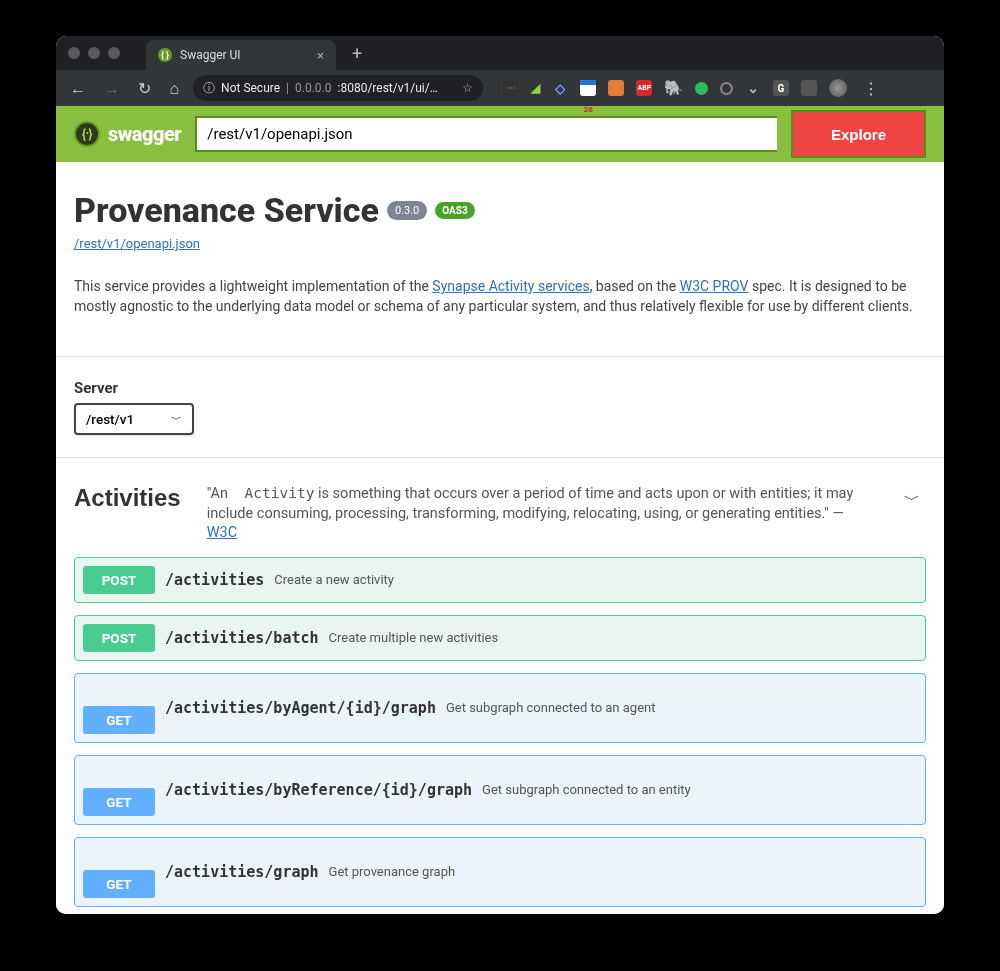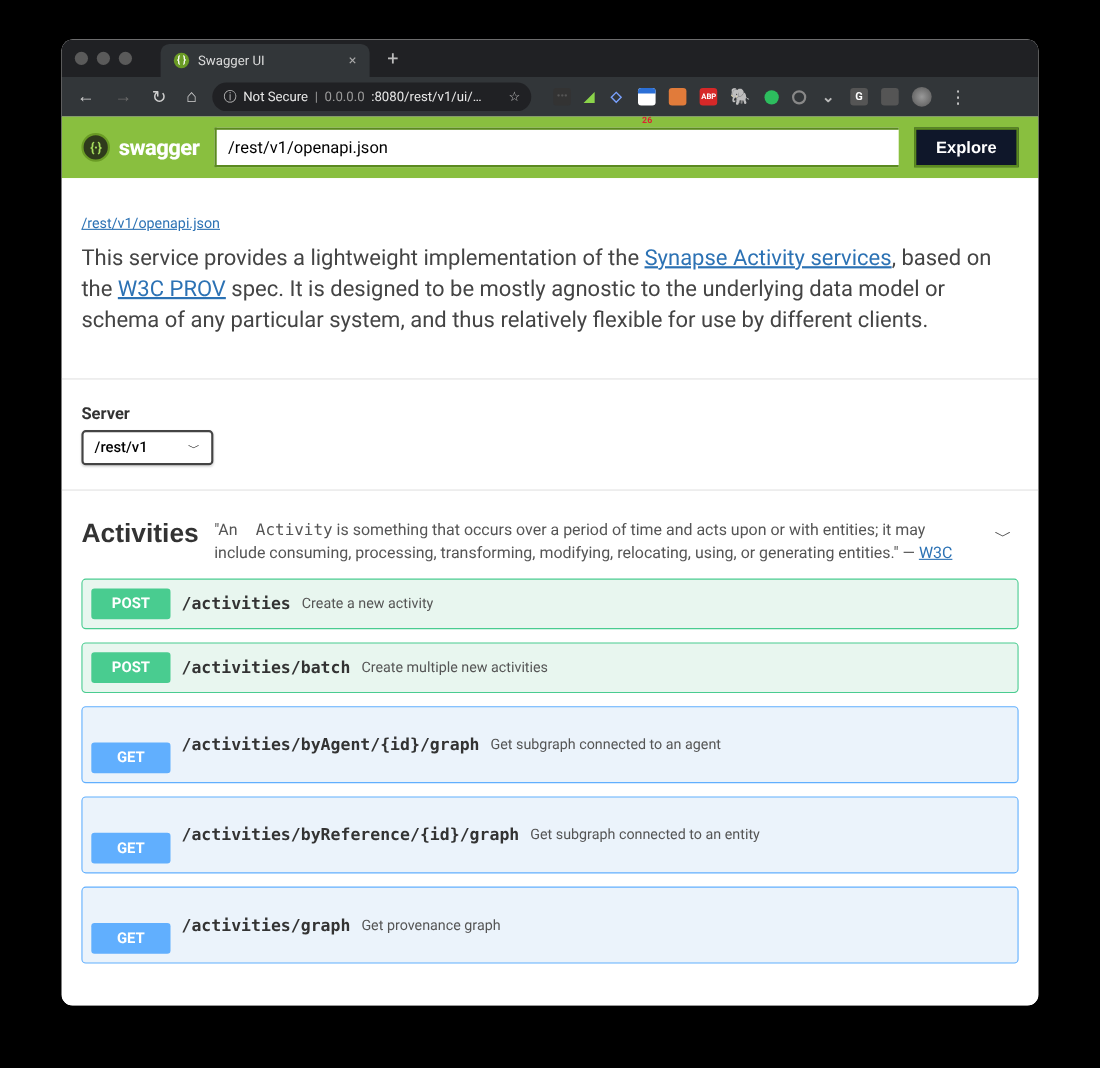--- a/index.html
+++ b/index.html
@@ -124,63 +124,63 @@
     flex: 1;
     height: 36px;
     border: 2px solid #5b8a1f;
     border-right: none;
     background: #fff;
     font-size: 15px;
     padding: 0 10px;
     font-family: inherit;
   }
   .explore-btn {
-    height: 36px;
-    background: #0f172a;
+    height: 48px;
+    background: #ef4444;
     color: #fff;
     border: 2px solid #5b8a1f;
     font-weight: 700;
     font-size: 15px;
-    padding: 0 18px;
+    padding: 0 38px;
     cursor: pointer;
   }
 
   
   .content { flex: 1; overflow-y: auto; background: #fff; }
   .container { padding: 28px 18px 12px; }
   .title-row { display: flex; align-items: center; gap: 8px; }
   .api-title { font-size: 34px; font-weight: 800; color: #333; }
   .badge-version {
     background: #7d8492; color: #fff; font-size: 11px;
     padding: 3px 8px; border-radius: 12px;
   }
   .badge-oas {
     background: #49a32b; color: #fff; font-size: 10px; font-weight: 700;
     padding: 3px 7px; border-radius: 10px;
   }
   .spec-link { display:block; margin-top: 6px; font-size: 13px; color: #2c72b4; text-decoration: underline; }
-  .desc { margin-top: 9px; font-size: 20px; color: #444; line-height: 1.4; }
+  .desc { margin-top: 26px; font-size: 14px; color: #444; line-height: 1.4; }
   .desc a { color: #2c72b4; text-decoration: underline; }
 
   .hr { height: 1px; background: #e2e2e2; margin-top: 28px; }
   .server-section { padding: 22px 18px 22px; border-bottom: 1px solid #e2e2e2;}
   .server-label { font-weight: 700; font-size: 15px; color: #333; margin-bottom: 6px; }
   .server-select {
     border: 2px solid #444;
     border-radius: 4px;
     width: 120px;
     height: 32px;
     display: flex; align-items: center; justify-content: space-between;
     padding: 0 10px; font-size: 13.5px; font-weight: 500;
     box-shadow: 0 1px 2px rgba(0,0,0,.15);
   }
   .chev { font-size: 11px; }
 
   .tag-section { padding: 26px 18px 10px; }
-  .tag-header { display: flex; align-items: flex-start; gap: 14px; }
+  .tag-header { display: flex; align-items: flex-start; gap: 26px; }
   .tag-name { font-size: 24px; font-weight: 800; color: #333; font-family: sans-serif; }
   .tag-desc { font-size: 14.5px; color: #555; line-height: 1.35; flex: 1; }
   .tag-desc code { font-family: ui-monospace, Menlo, monospace; margin-left: 13px; }
   .tag-desc a { color: #2c72b4; text-decoration: underline; }
   .tag-chev { font-size: 16px; color: #444; padding: 6px; }
 
   .ops { padding: 4px 18px 20px; display: flex; flex-direction: column; gap: 12px; }
   .op {
     border: 1px solid;
     border-radius: 4px;
@@ -257,20 +257,25 @@
     <div class="swagger-logo">
       <span class="swagger-mark">{·}</span>
       <span>swagger</span>
     </div>
     <input class="swagger-input" value="/rest/v1/openapi.json" style="">
     <button class="explore-btn">Explore</button>
   </div>
 
   <div class="content">
     <div class="container">
+      <div class="title-row">
+        <h1 class="api-title">Provenance Service</h1>
+        <span class="badge-version">0.3.0</span>
+        <span class="badge-oas">OAS3</span>
+      </div>
       <a class="spec-link">/rest/v1/openapi.json</a>
       <p class="desc">
         <span>This service provides a lightweight implementation of the </span><a>Synapse Activity services</a><span>, based on the </span><a>W3C PROV</a><span> spec. It is designed to be mostly agnostic to the underlying data model or schema of any particular system, and thus relatively flexible for use by different clients.</span>
       </p>
     </div>
 
     <div class="hr"></div>
 
     <div class="server-section">
       <div class="server-label">Server</div>

